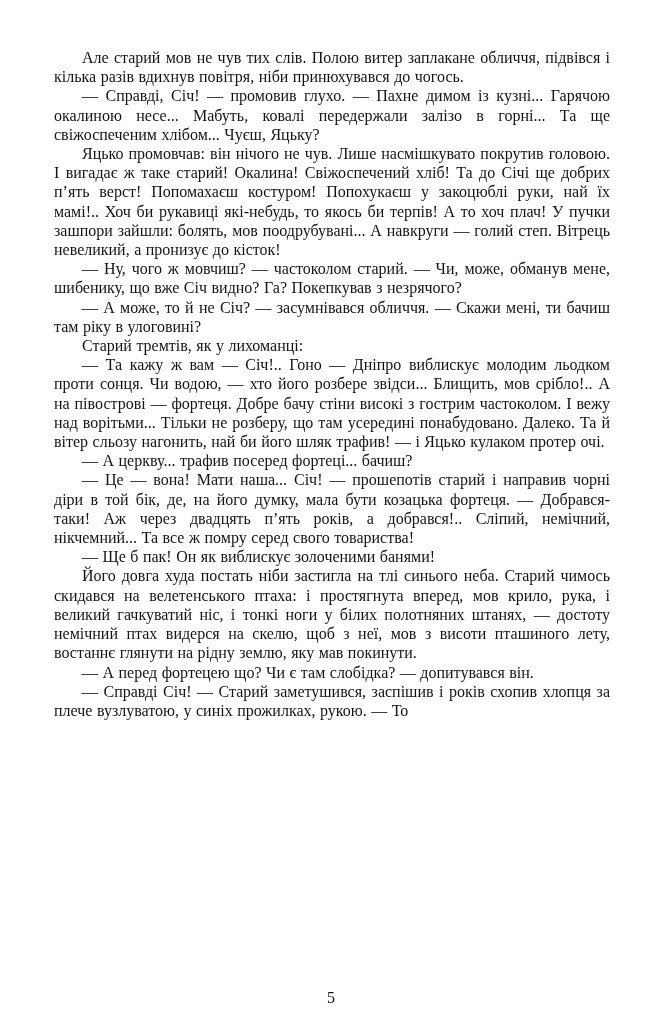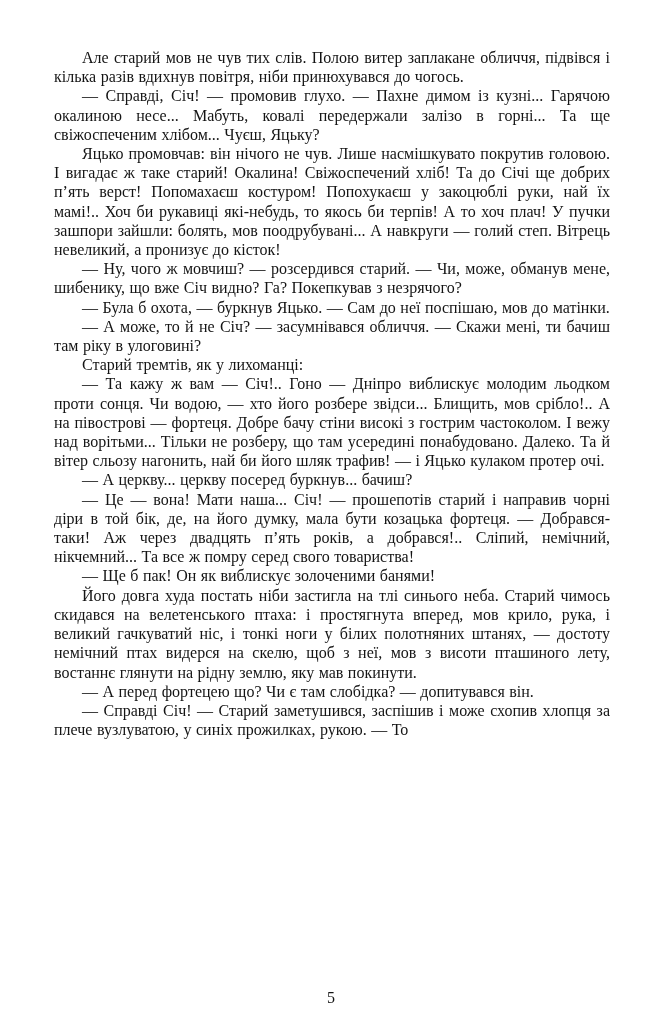--- a/index.html
+++ b/index.html
@@ -39,26 +39,25 @@
   }
 </style>
 </head>
 <body>
 
 <div class="page">
   <div class="text-block">
     <p>Але старий мов не чув тих слів. Полою витер заплакане обличчя, підвівся і кілька разів вдихнув повітря, ніби принюхувався до чогось.</p>
     <p>— Справді, Січ! — промовив глухо. — Пахне димом із кузні... Гарячою окалиною несе... Мабуть, ковалі передержали залізо в горні... Та ще свіжоспеченим хлібом... Чуєш, Яцьку?</p>
     <p>Яцько промовчав: він нічого не чув. Лише насмішкувато покрутив головою. І вигадає ж таке старий! Окалина! Свіжоспечений хліб! Та до Січі ще добрих п’ять верст! Попомахаєш костуром! Попохукаєш у закоцюблі руки, най їх мамі!.. Хоч би рукавиці які-небудь, то якось би терпів! А то хоч плач! У пучки зашпори зайшли: болять, мов поодрубувані... А навкруги — голий степ. Вітрець невеликий, а пронизує до кісток!</p>
-    <p>— Ну, чого ж мовчиш? — розсердився старий. — Чи, може, обманув мене, шибенику, що вже Січ видно? Га? Покепкував з незрячого?</p>
-    <p>— Була б охота, — буркнув Яцько. — Сам до неї поспішаю, мов до матінки.</p>
+    <p>— Ну, чого ж мовчиш? — частоколом старий. — Чи, може, обманув мене, шибенику, що вже Січ видно? Га? Покепкував з незрячого?</p>
     <p>— А може, то й не Січ? — засумнівався обличчя. — Скажи мені, ти бачиш там ріку в улоговині?</p>
     <p>Старий тремтів, як у лихоманці:</p>
     <p>— Та кажу ж вам — Січ!.. Гоно — Дніпро виблискує молодим льодком проти сонця. Чи водою, — хто його розбере звідси... Блищить, мов срібло!.. А на півострові — фортеця. Добре бачу стіни високі з гострим частоколом. І вежу над ворітьми... Тільки не розберу, що там усередині понабудовано. Далеко. Та й вітер сльозу нагонить, най би його шляк трафив! — і Яцько кулаком протер очі.</p>
-    <p>— А церкву... церкву посеред буркнув... бачиш?</p>
+    <p>— А церкву... трафив посеред фортеці... бачиш?</p>
     <p>— Це — вона! Мати наша... Січ! — прошепотів старий і направив чорні діри в той бік, де, на його думку, мала бути козацька фортеця. — Добрався-таки! Аж через двадцять п’ять років, а добрався!.. Сліпий, немічний, нікчемний... Та все ж помру серед свого товариства!</p>
     <p>— Ще б пак! Он як виблискує золоченими банями!</p>
     <p>Його довга худа постать ніби застигла на тлі синього неба. Старий чимось скидався на велетенського птаха: і простягнута вперед, мов крило, рука, і великий гачкуватий ніс, і тонкі ноги у білих полотняних штанях, — достоту немічний птах видерся на скелю, щоб з неї, мов з висоти пташиного лету, востаннє глянути на рідну землю, яку мав покинути.</p>
     <p>— А перед фортецею що? Чи є там слобідка? — допитувався він.</p>
-    <p>— Справді Січ! — Старий заметушився, заспішив і може схопив хлопця за плече вузлуватою, у синіх прожилках, рукою. — То</p>
+    <p>— Справді Січ! — Старий заметушився, заспішив і років схопив хлопця за плече вузлуватою, у синіх прожилках, рукою. — То</p>
   </div>
   <div class="page-number">5</div>
 </div>
 
 </body></html>

